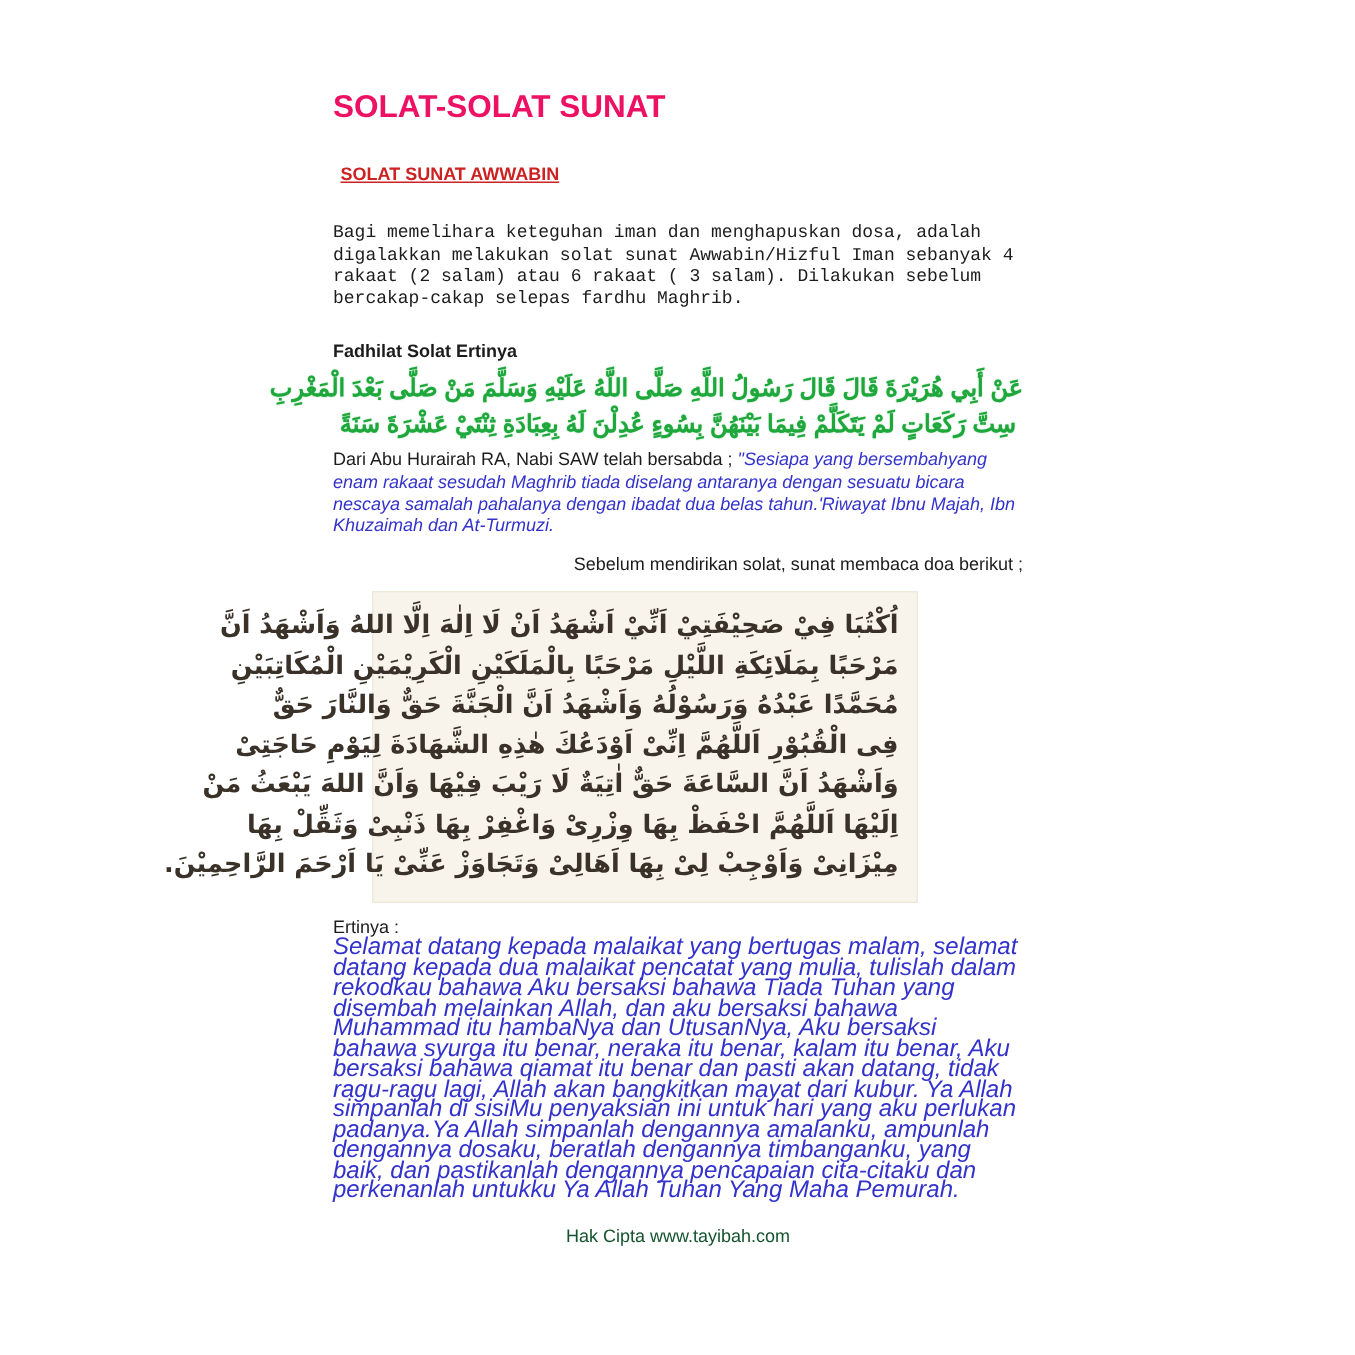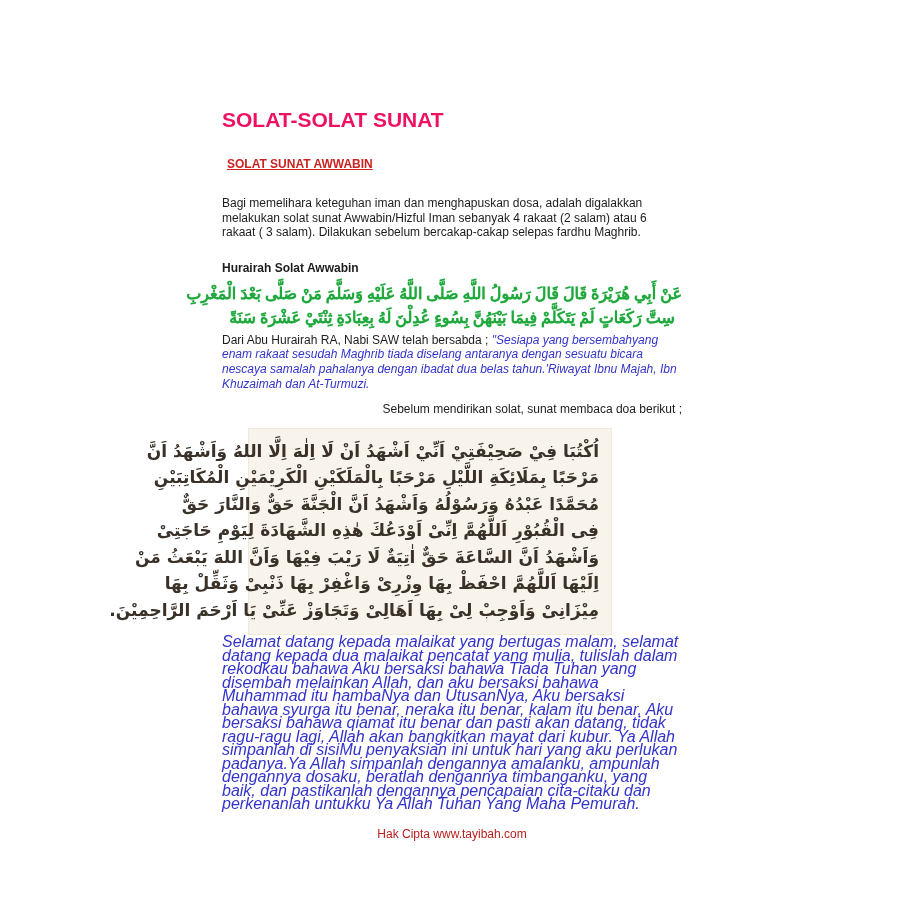--- a/index.html
+++ b/index.html
@@ -14,21 +14,21 @@
     overflow: hidden;
     font-family: "Liberation Sans", sans-serif;
     color: #1a1a1a;
     position: relative;
   }
   .page {
     position: absolute;
     top: 0;
     left: 222px;
     width: 460px;
-    padding-top: 108px;
+    padding-top: 60px;
     box-sizing: content-box;
   }
   .doc-title {
     margin: 0;
     font-size: 21px;
     font-weight: bold;
     letter-spacing: 0px;
     color: var(--title, #ED1164);
     font-family: "Liberation Sans", sans-serif;
   }
@@ -39,32 +39,32 @@
     font-weight: bold;
     text-decoration: underline;
     color: var(--section, #CC2222);
   }
   .body-text {
     margin: 0;
     font-size: 12px;
     line-height: 14.6px;
     color: #1c1c1c;
   }
-  .intro-paragraph   { margin-top: 25px; }
+  .intro-paragraph   { margin-top: 25px; font-family: Liberation Mono, monospace; }
   .fadhilat-heading {
     margin: 21px 0 0 0;
     font-size: 12px;
     font-weight: bold;
     color: #1c1c1c;
   }
   .hadith-arabic {
     margin-top: 7px;
     direction: rtl;
     text-align: center;
-    font-family: Liberation Serif, serif;
+    font-family: Liberation Sans, sans-serif;
     font-size: 16px;
     font-weight: bold;
     line-height: 24px;
     color: var(--arabic_green, #1EA83C);
     text-shadow: 0 0 1px rgba(30,168,60,0.55);
   }
   .hadith-paragraph { margin-top: 3px; }
   .quote-blue {
     color: var(--quote_blue, #3333CC);
     font-style: italic;
@@ -90,53 +90,54 @@
   }
   .translation {
     margin-top: 0;
     font-size: 16px;
     line-height: 13.5px;
   }
   .page-footer {
     margin-top: 16px;
     text-align: center;
     font-size: 12px;
-    color: #b91c1c;
+    color: #14532d;
   }
 </style>
 </head>
 <body>
 
 <div class="page">
 
   <h1 class="doc-title">SOLAT-SOLAT SUNAT</h1>
 
   <h2 class="section-heading"> SOLAT SUNAT AWWABIN</h2>
 
   <p class="body-text intro-paragraph">Bagi memelihara keteguhan iman dan menghapuskan dosa, adalah digalakkan melakukan solat sunat Awwabin/Hizful Iman sebanyak 4 rakaat (2 salam) atau 6 rakaat ( 3 salam). Dilakukan sebelum bercakap-cakap selepas fardhu Maghrib.</p>
 
-  <h3 class="fadhilat-heading">Hurairah Solat Awwabin</h3>
+  <h3 class="fadhilat-heading">Fadhilat Solat Ertinya</h3>
 
   <div class="hadith-arabic">
     <div class="doa-line">عَنْ أَبِي هُرَيْرَةَ قَالَ قَالَ رَسُولُ اللَّهِ صَلَّى اللَّهُ عَلَيْهِ وَسَلَّمَ مَنْ صَلَّى بَعْدَ الْمَغْرِبِ</div>
     <div class="doa-line">سِتَّ رَكَعَاتٍ لَمْ يَتَكَلَّمْ فِيمَا بَيْنَهُنَّ بِسُوءٍ عُدِلْنَ لَهُ بِعِبَادَةِ ثِنْتَيْ عَشْرَةَ سَنَةً</div>
   </div>
 
   <p class="body-text hadith-paragraph"><span>Dari Abu Hurairah RA, Nabi SAW telah bersabda ; </span><span class="quote-blue">"Sesiapa yang bersembahyang enam rakaat sesudah Maghrib tiada diselang antaranya dengan sesuatu bicara nescaya samalah pahalanya dengan ibadat dua belas tahun.'Riwayat Ibnu Majah, Ibn Khuzaimah dan At-Turmuzi.</span></p>
 
   <p class="body-text doa-intro">Sebelum mendirikan solat, sunat membaca doa berikut ;</p>
 
   <div class="doa-image">
     <div class="doa-line">اُكْتُبَا فِيْ صَحِيْفَتِيْ اَنِّيْ اَشْهَدُ اَنْ لَا اِلٰهَ اِلَّا اللهُ وَاَشْهَدُ اَنَّ</div>
     <div class="doa-line">مَرْحَبًا بِمَلَائِكَةِ اللَّيْلِ مَرْحَبًا بِالْمَلَكَيْنِ الْكَرِيْمَيْنِ الْمُكَاتِبَيْنِ</div>
     <div class="doa-line">مُحَمَّدًا عَبْدُهُ وَرَسُوْلُهُ وَاَشْهَدُ اَنَّ الْجَنَّةَ حَقٌّ وَالنَّارَ حَقٌّ</div>
     <div class="doa-line">فِى الْقُبُوْرِ اَللَّهُمَّ اِنِّىْ اَوْدَعُكَ هٰذِهِ الشَّهَادَةَ لِيَوْمِ حَاجَتِىْ</div>
     <div class="doa-line">وَاَشْهَدُ اَنَّ السَّاعَةَ حَقٌّ اٰتِيَةٌ لَا رَيْبَ فِيْهَا وَاَنَّ اللهَ يَبْعَثُ مَنْ</div>
     <div class="doa-line">اِلَيْهَا اَللَّهُمَّ احْفَظْ بِهَا وِزْرِىْ وَاغْفِرْ بِهَا ذَنْبِىْ وَثَقِّلْ بِهَا</div>
     <div class="doa-line">مِيْزَانِىْ وَاَوْجِبْ لِىْ بِهَا اَهَالِىْ وَتَجَاوَزْ عَنِّىْ يَا اَرْحَمَ الرَّاحِمِيْنَ.</div>
   </div>
 
+  <p class="body-text ertinya-label">Ertinya :</p>
 
   <p class="body-text translation quote-blue">Selamat datang kepada malaikat yang bertugas malam, selamat datang kepada dua malaikat pencatat yang mulia,  tulislah dalam rekodkau bahawa Aku bersaksi bahawa Tiada Tuhan yang disembah melainkan Allah, dan aku bersaksi bahawa Muhammad itu hambaNya dan UtusanNya, Aku bersaksi bahawa syurga itu benar, neraka itu benar, kalam itu benar, Aku bersaksi bahawa qiamat itu benar dan pasti akan datang, tidak ragu-ragu lagi, Allah akan bangkitkan mayat dari kubur. Ya Allah simpanlah di sisiMu penyaksian ini untuk hari yang aku perlukan padanya.Ya Allah simpanlah dengannya amalanku, ampunlah dengannya dosaku, beratlah dengannya timbanganku, yang baik, dan pastikanlah dengannya pencapaian cita-citaku dan perkenanlah untukku Ya Allah Tuhan Yang Maha Pemurah.</p>
 
   <div class="page-footer">Hak Cipta www.tayibah.com</div>
 
 </div>
 
 </body></html>

